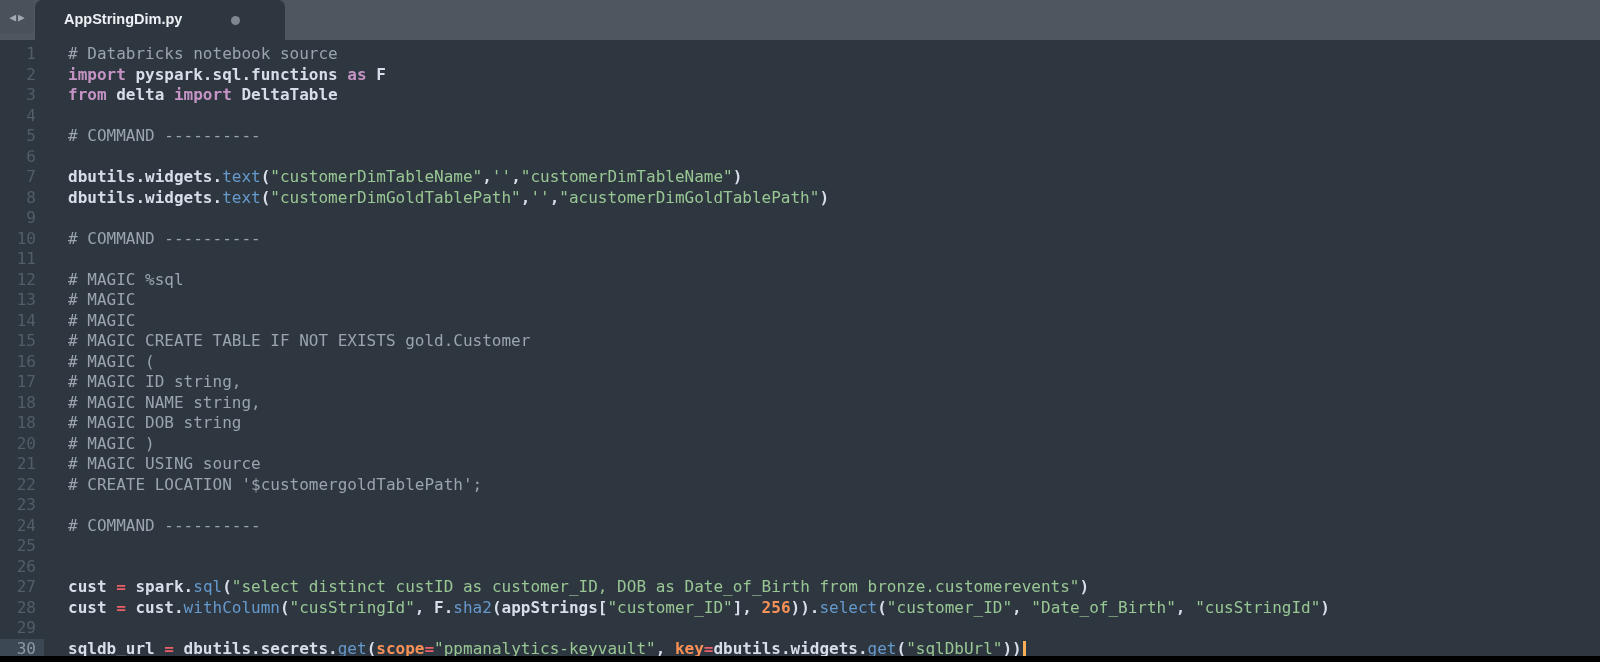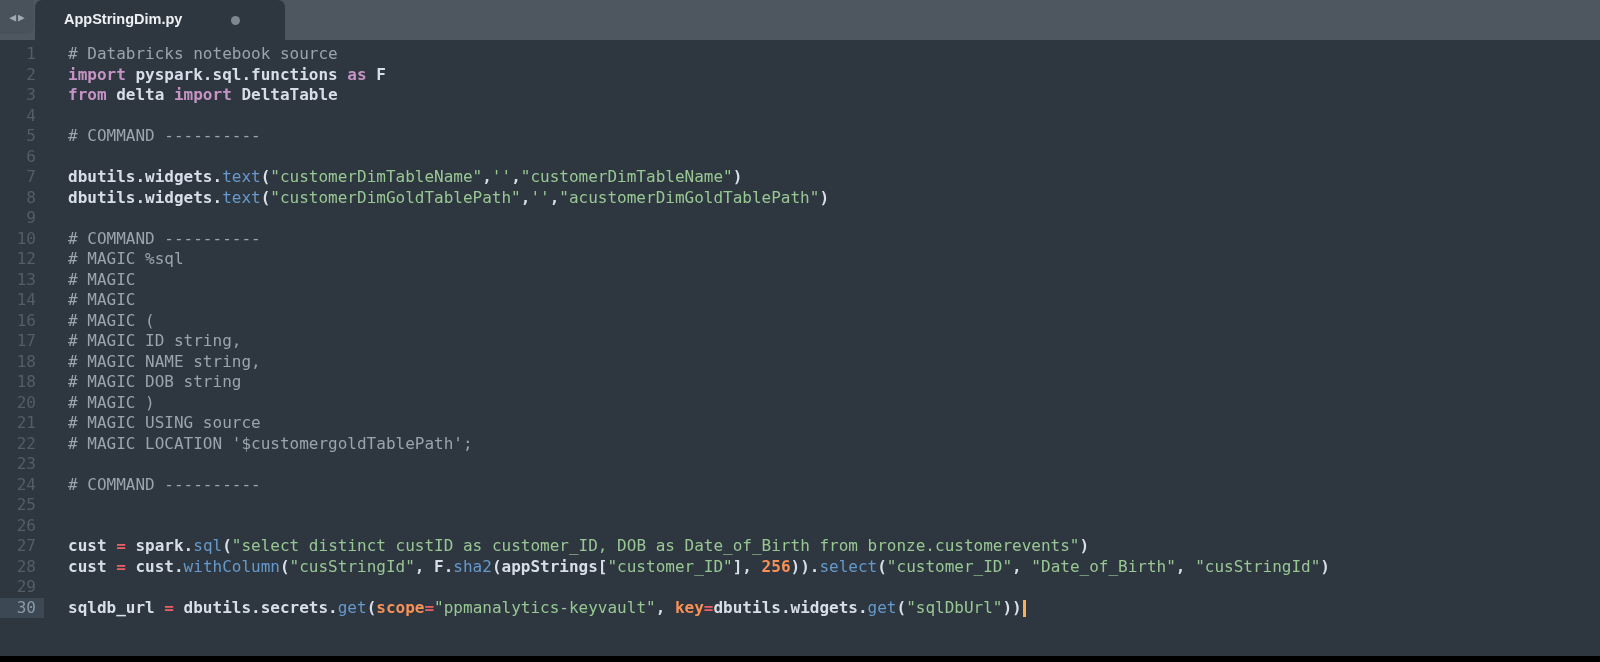--- a/index.html
+++ b/index.html
@@ -132,30 +132,32 @@
       <div class="code-line"><div class="gutter">1</div><div class="code"><span class="tk-c"># Databricks notebook source</span></div></div>
       <div class="code-line"><div class="gutter">2</div><div class="code"><span class="tk-k">import</span><span class="tk-d"> pyspark.sql.functions </span><span class="tk-k">as</span><span class="tk-d"> F</span></div></div>
       <div class="code-line"><div class="gutter">3</div><div class="code"><span class="tk-k">from</span><span class="tk-d"> delta </span><span class="tk-k">import</span><span class="tk-d"> DeltaTable</span></div></div>
       <div class="code-line"><div class="gutter">4</div><div class="code"></div></div>
       <div class="code-line"><div class="gutter">5</div><div class="code"><span class="tk-c"># COMMAND ----------</span></div></div>
       <div class="code-line"><div class="gutter">6</div><div class="code"></div></div>
       <div class="code-line"><div class="gutter">7</div><div class="code"><span class="tk-d">dbutils.widgets.</span><span class="tk-f">text</span><span class="tk-d">(</span><span class="tk-s">"customerDimTableName"</span><span class="tk-d">,</span><span class="tk-s">''</span><span class="tk-d">,</span><span class="tk-s">"customerDimTableName"</span><span class="tk-d">)</span></div></div>
       <div class="code-line"><div class="gutter">8</div><div class="code"><span class="tk-d">dbutils.widgets.</span><span class="tk-f">text</span><span class="tk-d">(</span><span class="tk-s">"customerDimGoldTablePath"</span><span class="tk-d">,</span><span class="tk-s">''</span><span class="tk-d">,</span><span class="tk-s">"acustomerDimGoldTablePath"</span><span class="tk-d">)</span></div></div>
       <div class="code-line"><div class="gutter">9</div><div class="code"></div></div>
       <div class="code-line"><div class="gutter">10</div><div class="code"><span class="tk-c"># COMMAND ----------</span></div></div>
+      <div class="code-line"><div class="gutter">11</div><div class="code"></div></div>
       <div class="code-line"><div class="gutter">12</div><div class="code"><span class="tk-c"># MAGIC %sql</span></div></div>
       <div class="code-line"><div class="gutter">13</div><div class="code"><span class="tk-c"># MAGIC</span></div></div>
       <div class="code-line"><div class="gutter">14</div><div class="code"><span class="tk-c"># MAGIC</span></div></div>
+      <div class="code-line"><div class="gutter">15</div><div class="code"><span class="tk-c"># MAGIC CREATE TABLE IF NOT EXISTS gold.Customer</span></div></div>
       <div class="code-line"><div class="gutter">16</div><div class="code"><span class="tk-c"># MAGIC (</span></div></div>
       <div class="code-line"><div class="gutter">17</div><div class="code"><span class="tk-c"># MAGIC ID string,</span></div></div>
       <div class="code-line"><div class="gutter">18</div><div class="code"><span class="tk-c"># MAGIC NAME string,</span></div></div>
       <div class="code-line"><div class="gutter">18</div><div class="code"><span class="tk-c"># MAGIC DOB string</span></div></div>
       <div class="code-line"><div class="gutter">20</div><div class="code"><span class="tk-c"># MAGIC )</span></div></div>
       <div class="code-line"><div class="gutter">21</div><div class="code"><span class="tk-c"># MAGIC USING source</span></div></div>
-      <div class="code-line"><div class="gutter">22</div><div class="code"><span class="tk-c"># MAGIC LOCATION '$customergoldTablePath';</span></div></div>
+      <div class="code-line"><div class="gutter">22</div><div class="code"><span class="tk-c"># CREATE LOCATION '$customergoldTablePath';</span></div></div>
       <div class="code-line"><div class="gutter">23</div><div class="code"></div></div>
       <div class="code-line"><div class="gutter">24</div><div class="code"><span class="tk-c"># COMMAND ----------</span></div></div>
       <div class="code-line"><div class="gutter">25</div><div class="code"></div></div>
       <div class="code-line"><div class="gutter">26</div></div>
       <div class="code-line"><div class="gutter">27</div><div class="code"><span class="tk-d">cust </span><span class="tk-o">=</span><span class="tk-d"> spark.</span><span class="tk-f">sql</span><span class="tk-d">(</span><span class="tk-s">"select distinct custID as customer_ID, DOB as Date_of_Birth from bronze.customerevents"</span><span class="tk-d">)</span></div></div>
       <div class="code-line"><div class="gutter">28</div><div class="code"><span class="tk-d">cust </span><span class="tk-o">=</span><span class="tk-d"> cust.</span><span class="tk-f">withColumn</span><span class="tk-d">(</span><span class="tk-s">"cusStringId"</span><span class="tk-d">, F.</span><span class="tk-f">sha2</span><span class="tk-d">(appStrings[</span><span class="tk-s">"customer_ID"</span><span class="tk-d">], </span><span class="tk-n">256</span><span class="tk-d">)).</span><span class="tk-f">select</span><span class="tk-d">(</span><span class="tk-s">"customer_ID"</span><span class="tk-d">, </span><span class="tk-s">"Date_of_Birth"</span><span class="tk-d">, </span><span class="tk-s">"cusStringId"</span><span class="tk-d">)</span></div></div>
       <div class="code-line"><div class="gutter">29</div><div class="code"></div></div>
       <div class="code-line"><div class="gutter active">30</div><div class="code"><span class="tk-d">sqldb_url </span><span class="tk-o">=</span><span class="tk-d"> dbutils.secrets.</span><span class="tk-f">get</span><span class="tk-d">(</span><span class="tk-a">scope</span><span class="tk-o">=</span><span class="tk-s">"ppmanalytics-keyvault"</span><span class="tk-d">, </span><span class="tk-a">key</span><span class="tk-o">=</span><span class="tk-d">dbutils.widgets.</span><span class="tk-f">get</span><span class="tk-d">(</span><span class="tk-s">"sqlDbUrl"</span><span class="tk-d">))</span><span class="cursor"></span></div></div>
     </div>
 

